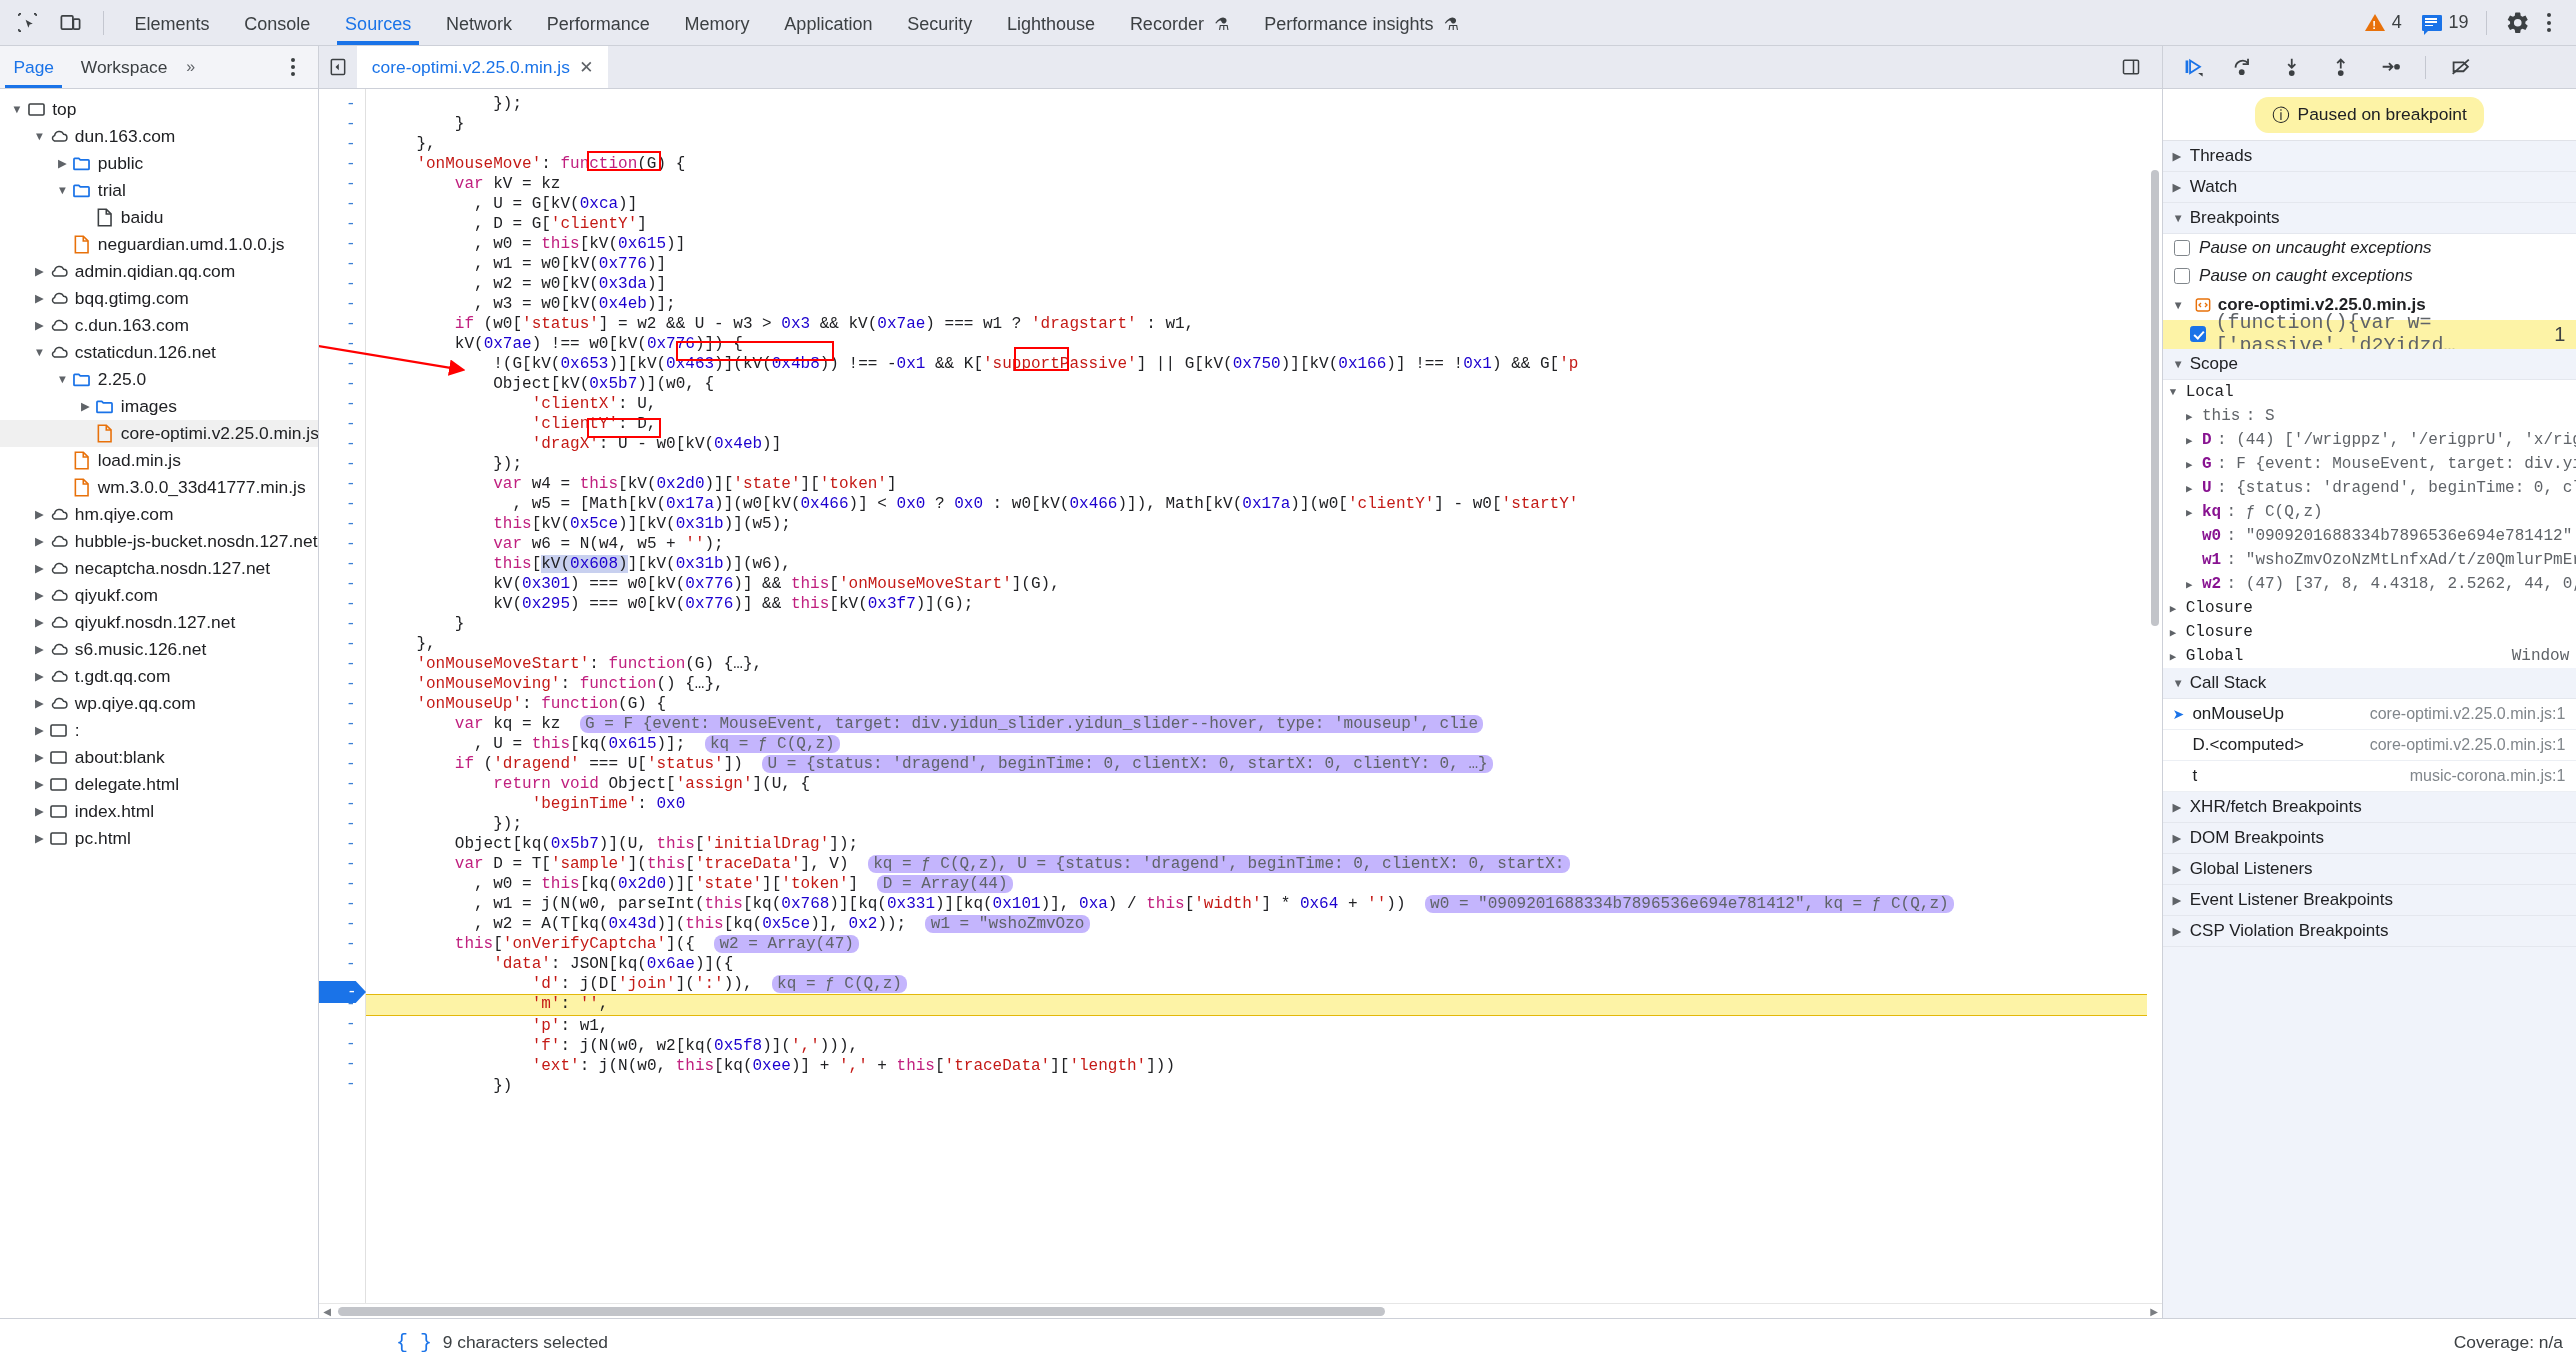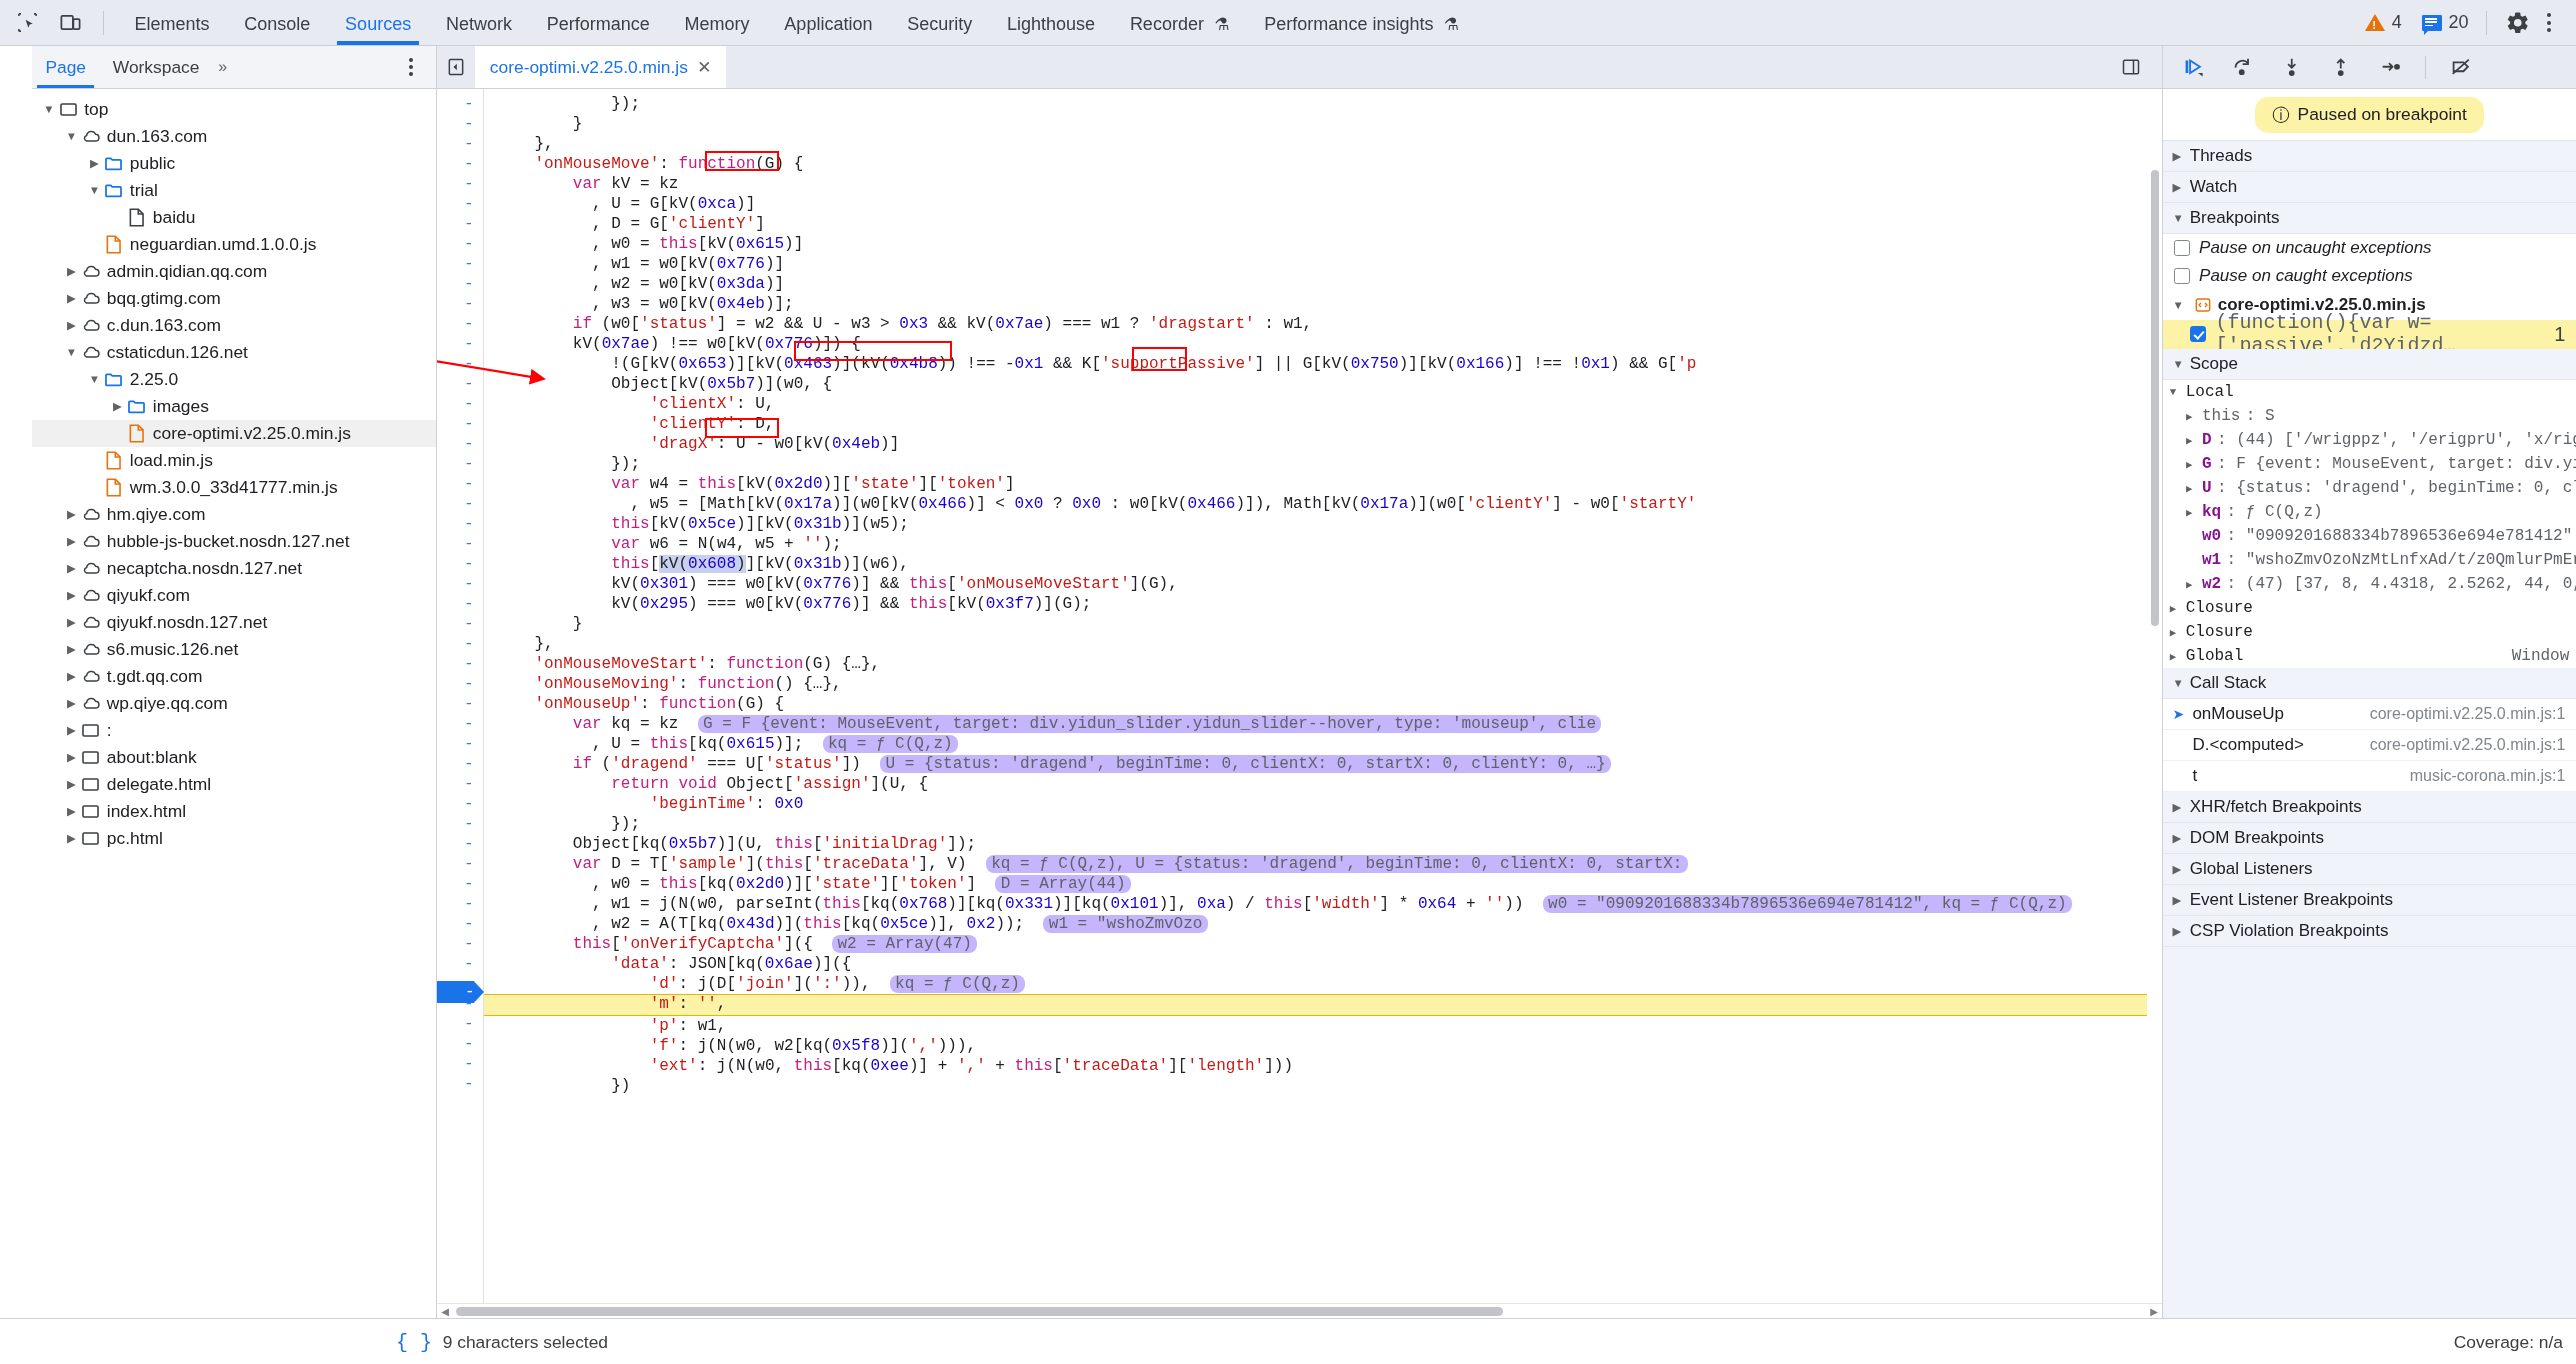--- a/index.html
+++ b/index.html
@@ -33,22 +33,22 @@
   .msg-box i { position:absolute; left:3.4px; background:#fff; height:1.7px; display:block; }
   .cnt { font-size:18px; color:#3c4043; }
   .gear { width:25.5px;height:25.5px; cursor:pointer; }
   .kebab { width:20px; display:flex; flex-direction:column; align-items:center; gap:3.4px; cursor:pointer;}
   .kebab span { width:4px;height:4px;border-radius:50%;background:#3c4043; display:block;}
 
   
   .main { display:flex; height:1272px; }
 
   
-  .nav-pane { width:405px; border-right:0.7px solid #cdd0d8; display:flex; flex-direction:column;
-              background:#fff;margin-left:32px; }
+  .nav-pane { width:319px; border-right:0.7px solid #cdd0d8; display:flex; flex-direction:column;
+              background:#fff; }
   .nav-tabs { height:43px; background:#f3f4f8; display:flex; align-items:center;
               border-bottom:0.7px solid #cdd0d8; position:relative; }
   .ntab { padding:0 13.4px; height:42px; line-height:42px; font-size:17.4px; color:#3c4043; cursor:pointer; position:relative;}
   .ntab.active { color:#1a73e8; }
   .ntab.active::after{content:"";position:absolute;left:5.4px;right:5.4px;bottom:0;height:2.7px;background:#1a73e8;}
   .chev2 { font-size:16px; color:#5f6368; padding:0 5.4px; cursor:pointer; letter-spacing:-2.7px;}
   .ntabs-kebab { margin-left:auto; padding-right:14.8px; }
   .tree { flex:1; overflow:hidden; padding-top:6.7px; font-size:17.4px; }
   .trow { display:flex; align-items:center; height:27px; white-space:nowrap; cursor:pointer; }
   .trow.sel { background:#f0f0f0; }
@@ -189,21 +189,21 @@
     <div class="warn-wrap">
       <span class="warn-tri"></span>
       <span class="cnt">4</span>
     </div>
     <div class="msg-wrap" style="margin-left:13.4px;">
       <span class="msg-box">
         <i style="top:3.4px;width:12px;"></i>
           <i style="top:6.7px;width:12px;"></i>
           <i style="top:10px;width:7.4px;"></i>
       </span>
-      <span class="cnt">20</span>
+      <span class="cnt">19</span>
     </div>
     <div class="tb-sep" style="margin:0 10.7px;"></div>
     <div class="tb-icon">
       <svg class="gear" viewBox="0 0 24 24">
           <path fill="#3c4043" d="M19.14 12.94a7.07 7.07 0 000-1.88l2.03-1.58a.5.5 0 00.12-.64l-1.92-3.32a.5.5 0 00-.6-.22l-2.39.96a7.03 7.03 0 00-1.62-.94l-.36-2.54a.5.5 0 00-.5-.42h-3.84a.5.5 0 00-.5.42l-.36 2.54c-.58.24-1.12.55-1.62.94l-2.39-.96a.5.5 0 00-.6.22L2.67 8.84a.5.5 0 00.12.64l2.03 1.58a7.07 7.07 0 000 1.88l-2.03 1.58a.5.5 0 00-.12.64l1.92 3.32c.12.22.38.3.6.22l2.39-.96c.5.39 1.04.7 1.62.94l.36 2.54c.04.24.25.42.5.42h3.84c.25 0 .46-.18.5-.42l.36-2.54c.58-.24 1.12-.55 1.62-.94l2.39.96c.22.08.48 0 .6-.22l1.92-3.32a.5.5 0 00-.12-.64l-2.03-1.58zM12 15.6A3.6 3.6 0 1112 8.4a3.6 3.6 0 010 7.2z"></path>
         </svg>
     </div>
     <div class="kebab">
         <span></span>
         <span></span>

